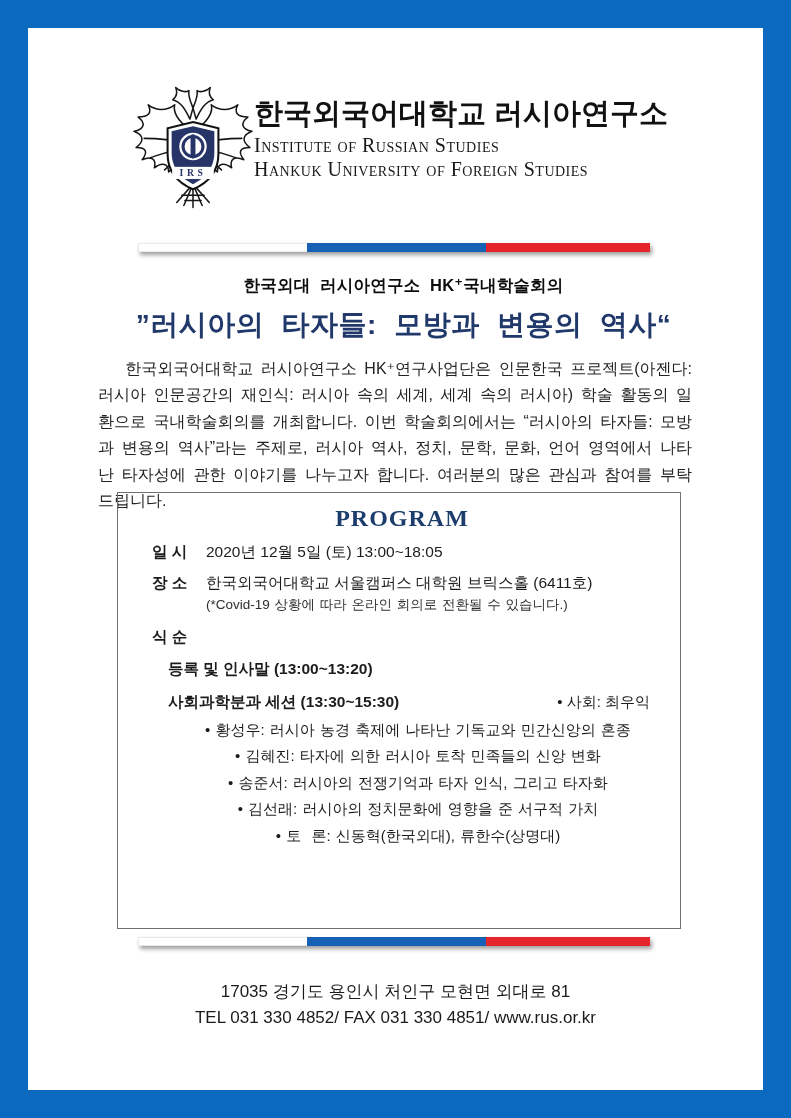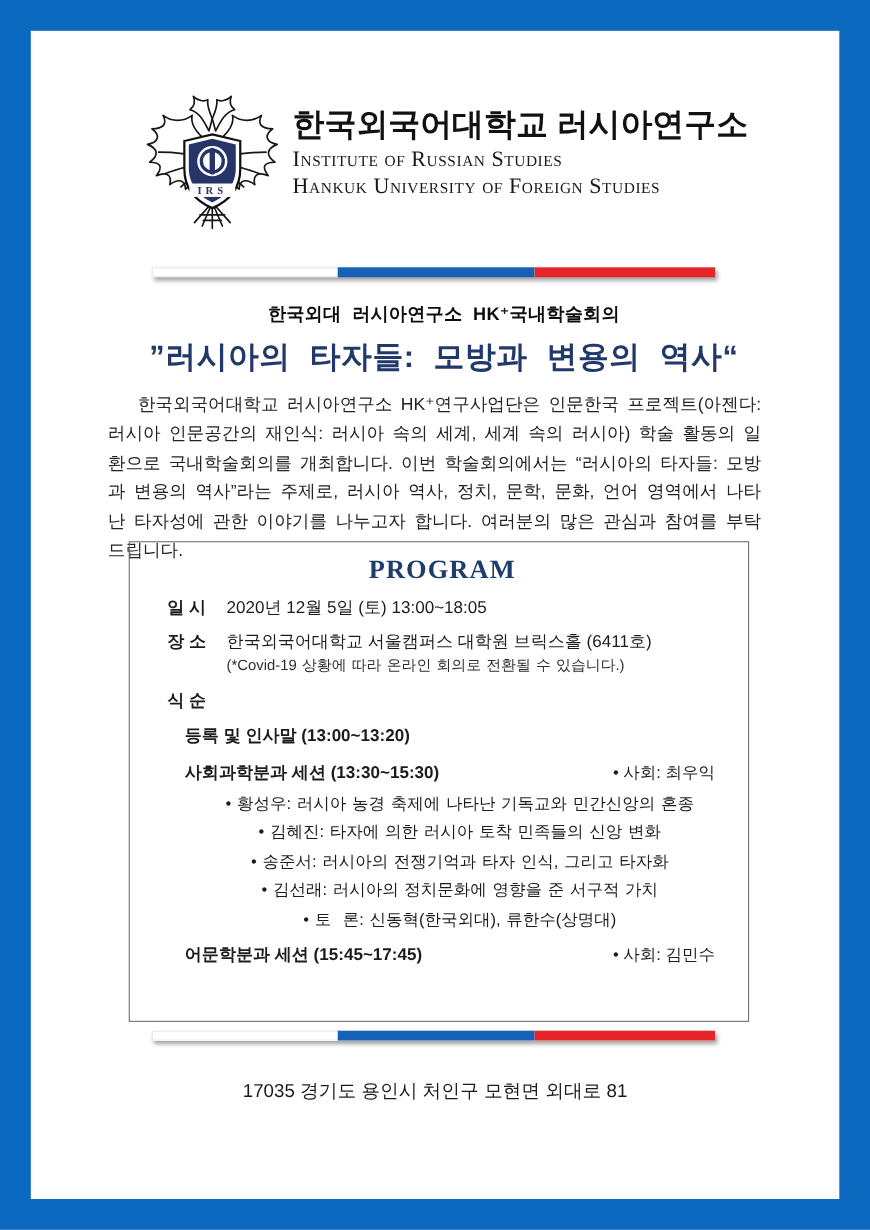--- a/index.html
+++ b/index.html
@@ -23,21 +23,21 @@
     position:absolute;
     left:28px;top:28px;right:28px;bottom:28px;
     background:#ffffff;
   }
   
   .org-header{
     position:absolute;left:104px;top:54px;
     display:flex;align-items:flex-start;
   }
   .logo{width:122px;height:128px;flex:0 0 auto;}
-  .org-names{margin-left:12px;padding-top:12px;}
+  .org-names{padding-top:12px;}
   .org-name-ko{
     font-size:29px;font-weight:800;letter-spacing:0px;
     color:#111;white-space:nowrap;
   }
   .org-name-en{
     font-family:"Liberation Serif","DejaVu Serif",serif;
     font-variant:small-caps;
     font-size:20px;line-height:1.18;color:#181818;
     letter-spacing:.5px;white-space:nowrap;
   }
@@ -190,30 +190,27 @@
       <ul class="session-items">
         <li>황성우: 러시아 농경 축제에 나타난 기독교와 민간신앙의 혼종</li>
         <li>김혜진: 타자에 의한 러시아 토착 민족들의 신앙 변화</li>
         <li>송준서: 러시아의 전쟁기억과 타자 인식, 그리고 타자화</li>
         <li>김선래: 러시아의 정치문화에 영향을 준 서구적 가치</li>
         <li>토  론: 신동혁(한국외대), 류한수(상명대)</li>
       </ul>
     </div>
 
     <div class="session">
-      <div class="session-head">
-        <span class="session-name">어문학분과 세션 (15:45~17:45)</span>
-        <span class="session-mod">사회: 김민수</span>
-      </div>
     </div>
   </div>
 
   <div class="tricolor bar-bottom">
     <span class="seg seg-white"></span>
     <span class="seg seg-blue"></span>
     <span class="seg seg-red"></span>
   </div>
 
   <div class="footer">
     <div>17035 경기도 용인시 처인구 모현면 외대로 81</div>
+    <div>TEL 031 330 4852/ FAX 031 330 4851/ www.rus.or.kr</div>
   </div>
 
 </div>
 
 </body></html>

